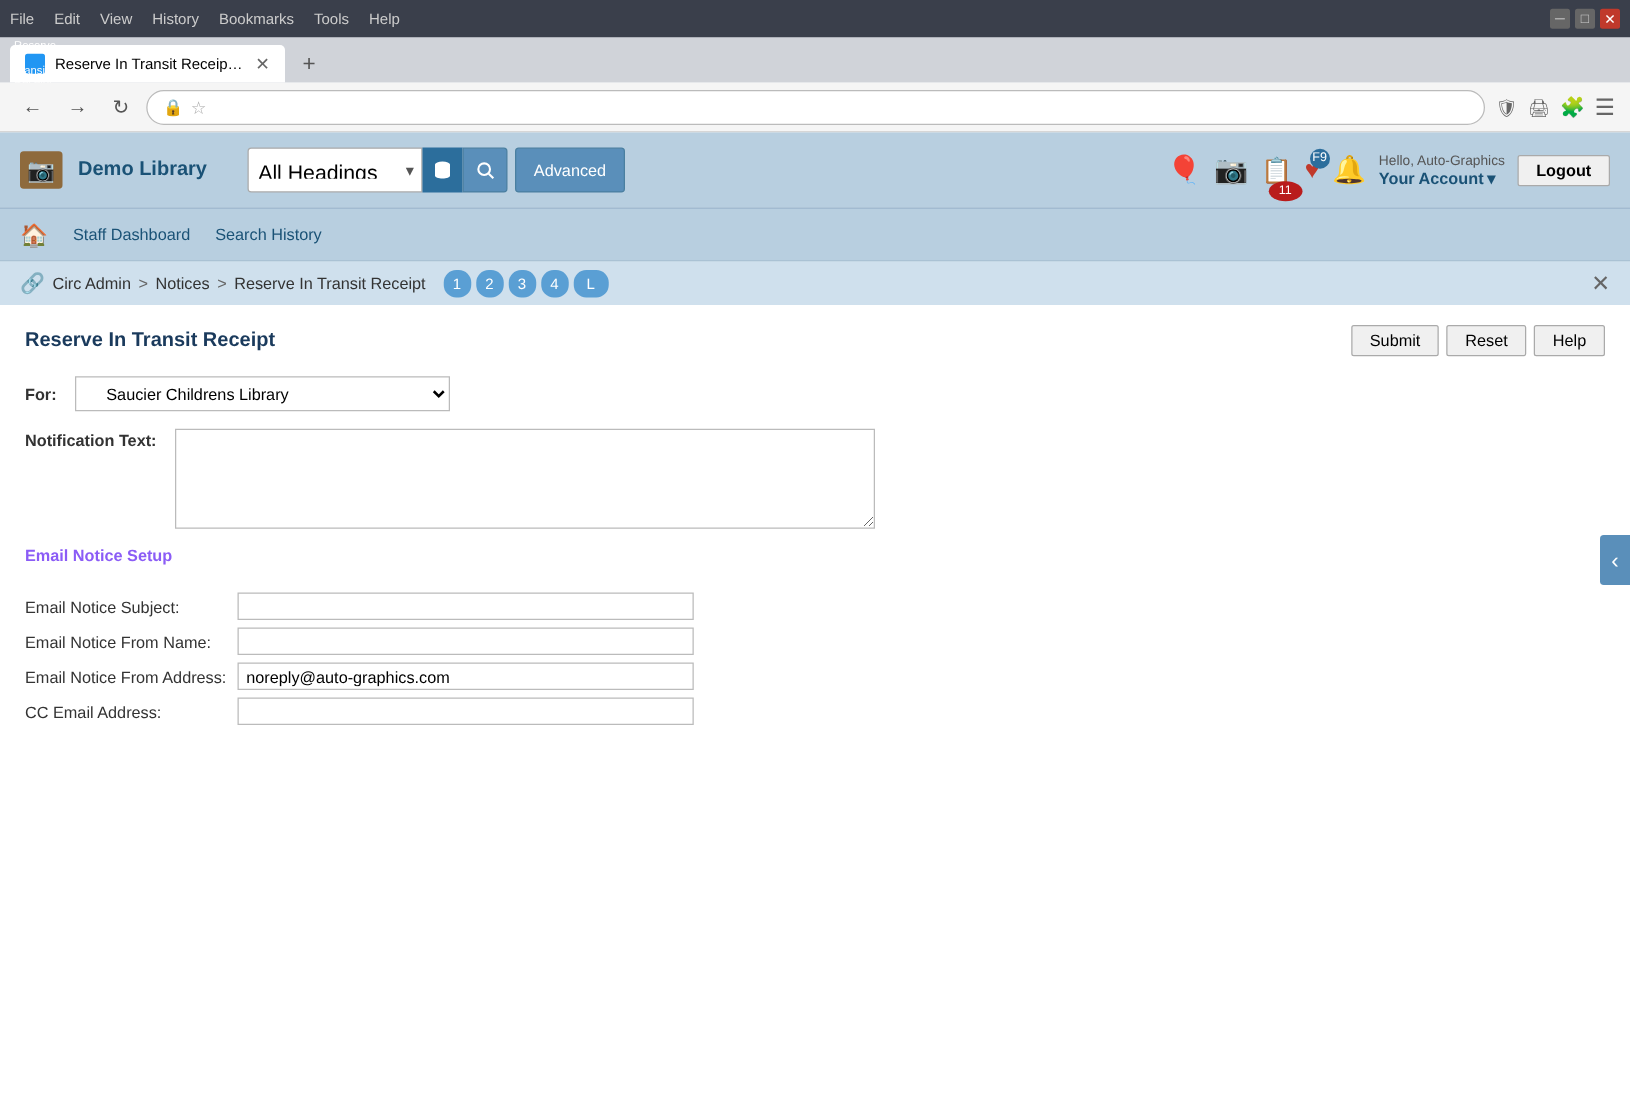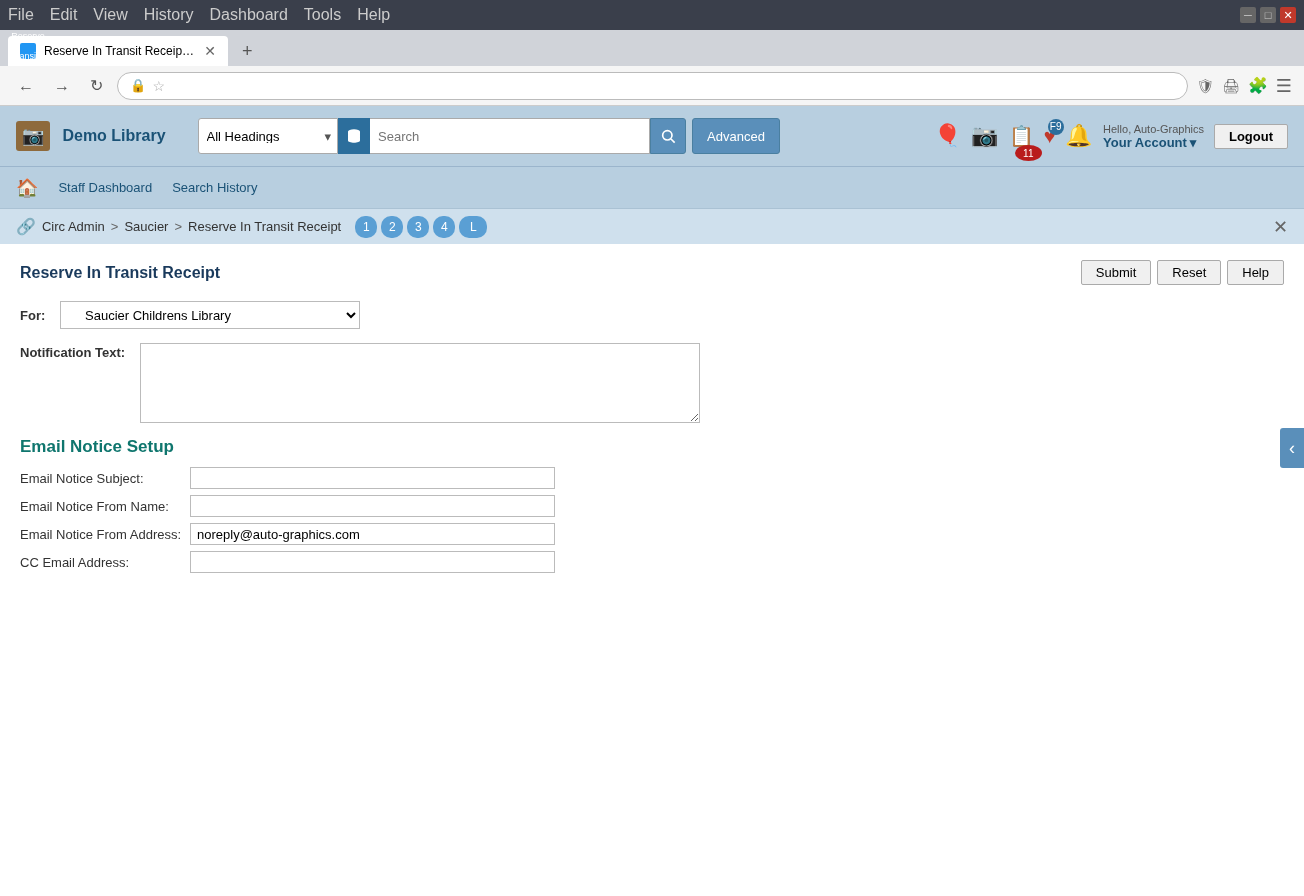--- a/index.html
+++ b/index.html
@@ -1,21 +1,21 @@
 <!DOCTYPE html>
 <html><head>
   <meta charset="utf-8">
   <style>
     * { box-sizing: border-box; margin: 0; padding: 0; }
     body { font-family: Arial, sans-serif; font-size: 13px; background: #fff; }
 
     
     .browser-frame { width: 1304px; min-height: 896px; background: #dee1e6; display: flex; flex-direction: column; }
     .browser-titlebar { background: #3a3f4b; height: 30px; display: flex; align-items: center; justify-content: space-between; padding: 0 8px; }
-    .browser-menu { color: #ccc; font-size: 16px; display: flex; gap: 16px; }
+    .browser-menu { color: #ccc; font-size: 12px; display: flex; gap: 16px; }
     .browser-menu span { cursor: pointer; }
     .browser-titlebar-controls { display: flex; gap: 4px; }
     .browser-ctrl { width: 16px; height: 16px; border-radius: 2px; display: flex; align-items: center; justify-content: center; font-size: 11px; cursor: pointer; }
     .browser-ctrl.minimize { background: #666; color: #ccc; }
     .browser-ctrl.maximize { background: #666; color: #ccc; }
     .browser-ctrl.close { background: #c0392b; color: #fff; }
 
     .browser-tabbar { background: #d0d3d9; height: 36px; display: flex; align-items: flex-end; padding: 0 8px; gap: 2px; }
     .browser-tab { background: #fff; height: 30px; padding: 0 12px; display: flex; align-items: center; gap: 8px; font-size: 12px; border-top-left-radius: 4px; border-top-right-radius: 4px; min-width: 180px; max-width: 220px; }
     .browser-tab .favicon { width: 16px; height: 16px; background: #2196F3; border-radius: 2px; font-size: 9px; color: #fff; display: flex; align-items: center; justify-content: center; }
@@ -31,21 +31,21 @@
     .addr-icon { color: #666; font-size: 14px; cursor: pointer; }
 
     
     .app-container { background: #e8eef4; flex: 1; display: flex; flex-direction: column; }
 
     
     .app-topnav { background: #b8cfe0; height: 60px; display: flex; align-items: center; padding: 0 16px; gap: 12px; }
     .app-logo { color: #1a5276; font-size: 16px; font-weight: bold; }
     .search-area { display: flex; align-items: center; gap: 0; margin-left: 20px; flex: 1; }
     .headings-select-wrapper { display: flex; align-items: center; background: #fff; border: 1px solid #aaa; border-radius: 3px 0 0 3px; height: 36px; }
-    .headings-select { border: none; background: transparent; padding: 10px 8px; font-size: 13px; height: 100%; outline: none; appearance: none; min-width: 120px; }
+    .headings-select { border: none; background: transparent; padding: 10px 8px; font-size: 17px; height: 100%; outline: none; appearance: none; min-width: 120px; }
     .headings-chevron { padding: 0 6px; color: #555; }
     .headings-db-icon { background: #2c6e9c; width: 32px; height: 36px; display: flex; align-items: center; justify-content: center; color: #fff; border-radius: 0; }
     .search-input-box { height: 36px; border: 1px solid #aaa; border-left: none; flex: 1; display: flex; align-items: center; max-width: 280px; background: #fff; }
     .search-input-box input { border: none; outline: none; padding: 0 8px; font-size: 13px; width: 100%; height: 100%; }
     .search-btn { background: #5a8fba; border: 1px solid #4a7fa0; height: 36px; width: 36px; display: flex; align-items: center; justify-content: center; color: #fff; cursor: pointer; border-radius: 0 3px 3px 0; }
     .advanced-btn { background: #5a8fba; color: #fff; border: 1px solid #4a7fa0; height: 36px; padding: 0 14px; font-size: 13px; cursor: pointer; border-radius: 3px; margin-left: 6px; }
 
     .top-right-icons { display: flex; align-items: center; gap: 10px; margin-left: auto; }
     .icon-balloon { font-size: 22px; cursor: pointer; }
     .icon-cam { font-size: 22px; cursor: pointer; }
@@ -89,40 +89,40 @@
     .section-heading { font-size: 13px; font-weight: bold; color: #1a3a5c; margin-bottom: 10px; }
 
     .form-row { display: flex; align-items: center; margin-bottom: 6px; }
     .form-label { font-size: 13px; color: #333; min-width: 60px; text-align: right; padding-right: 8px; }
     .form-input { height: 22px; border: 1px solid #bbb; padding: 0 6px; font-size: 13px; width: 365px; }
 
     .notification-row { display: flex; align-items: flex-start; margin-bottom: 14px; }
     .notification-label { font-size: 13px; font-weight: bold; color: #333; min-width: 120px; padding-top: 2px; }
     .notification-textarea { height: 80px; border: 1px solid #bbb; padding: 4px 6px; font-size: 13px; width: 560px; resize: both; }
 
-    .email-section-heading { font-size: 17px; font-weight: bold; color: #0f766e; margin-bottom: 10px; margin-top: 8px; }
+    .email-section-heading { font-size: 13px; font-weight: bold; color: #8b5cf6; margin-bottom: 22px; margin-top: 8px; }
 
     .email-form-row { display: flex; align-items: center; margin-bottom: 6px; }
     .email-form-label { font-size: 13px; color: #333; min-width: 170px; }
     .email-form-input { height: 22px; border: 1px solid #bbb; padding: 0 6px; font-size: 13px; width: 365px; }
 
     .right-panel-toggle { position: fixed; right: 0; top: 50%; transform: translateY(-50%); background: #5a8fba; color: #fff; width: 24px; height: 40px; display: flex; align-items: center; justify-content: center; cursor: pointer; border-radius: 3px 0 0 3px; font-size: 18px; }
   </style>
 </head>
 <body>
 
 <div class="browser-frame">
 
   <div class="browser-titlebar">
     <div class="browser-menu">
       <span>File</span>
       <span>Edit</span>
       <span>View</span>
       <span>History</span>
-      <span>Dashboard</span>
+      <span>Bookmarks</span>
       <span>Tools</span>
       <span>Help</span>
     </div>
     <div class="browser-titlebar-controls">
       <div class="browser-ctrl minimize">─</div>
       <div class="browser-ctrl maximize">□</div>
       <div class="browser-ctrl close">✕</div>
     </div>
   </div>
 
@@ -165,23 +165,20 @@
           <span class="headings-chevron">▾</span>
         </div>
         <div class="headings-db-icon">
           <svg width="18" height="18" viewBox="0 0 24 24" fill="white">
               <ellipse cx="12" cy="6" rx="8" ry="3"></ellipse>
               <path d="M4 6v4c0 1.66 3.58 3 8 3s8-1.34 8-3V6"></path>
               <path d="M4 10v4c0 1.66 3.58 3 8 3s8-1.34 8-3v-4"></path>
               <path d="M4 14v4c0 1.66 3.58 3 8 3s8-1.34 8-3v-4"></path>
             </svg>
         </div>
-        <div class="search-input-box">
-          <input type="text" style="border: none; outline: none; padding: 0px 8px; font-size: 13px; width: 100%; height: 100%;" placeholder="Search">
-        </div>
         <div class="search-btn">
           <svg width="16" height="16" viewBox="0 0 24 24" fill="none" stroke="white" stroke-width="2.5">
               <circle cx="11" cy="11" r="7"></circle>
               <line x1="16.5" y1="16.5" x2="22" y2="22"></line>
             </svg>
         </div>
         <button class="advanced-btn">Advanced</button>
       </div>
 
       <div class="top-right-icons">
@@ -210,21 +207,21 @@
     <div class="app-subnav">
       <span class="home-icon">🏠</span>
       <a class="subnav-link">Staff Dashboard</a>
       <a class="subnav-link">Search History</a>
     </div>
 
     <div class="breadcrumb-bar">
       <span class="breadcrumb-icon">🔗</span>
       <span class="breadcrumb-text">Circ Admin</span>
       <span class="breadcrumb-sep">&gt;</span>
-      <span class="breadcrumb-text">Saucier</span>
+      <span class="breadcrumb-text">Notices</span>
       <span class="breadcrumb-sep">&gt;</span>
       <span class="breadcrumb-current">Reserve In Transit Receipt</span>
       <div class="step-btns">
         <button class="step-btn">1</button>
         <button class="step-btn">2</button>
         <button class="step-btn">3</button>
         <button class="step-btn">4</button>
         <button class="step-btn step-l">L</button>
       </div>
       <span class="breadcrumb-close">✕</span>

